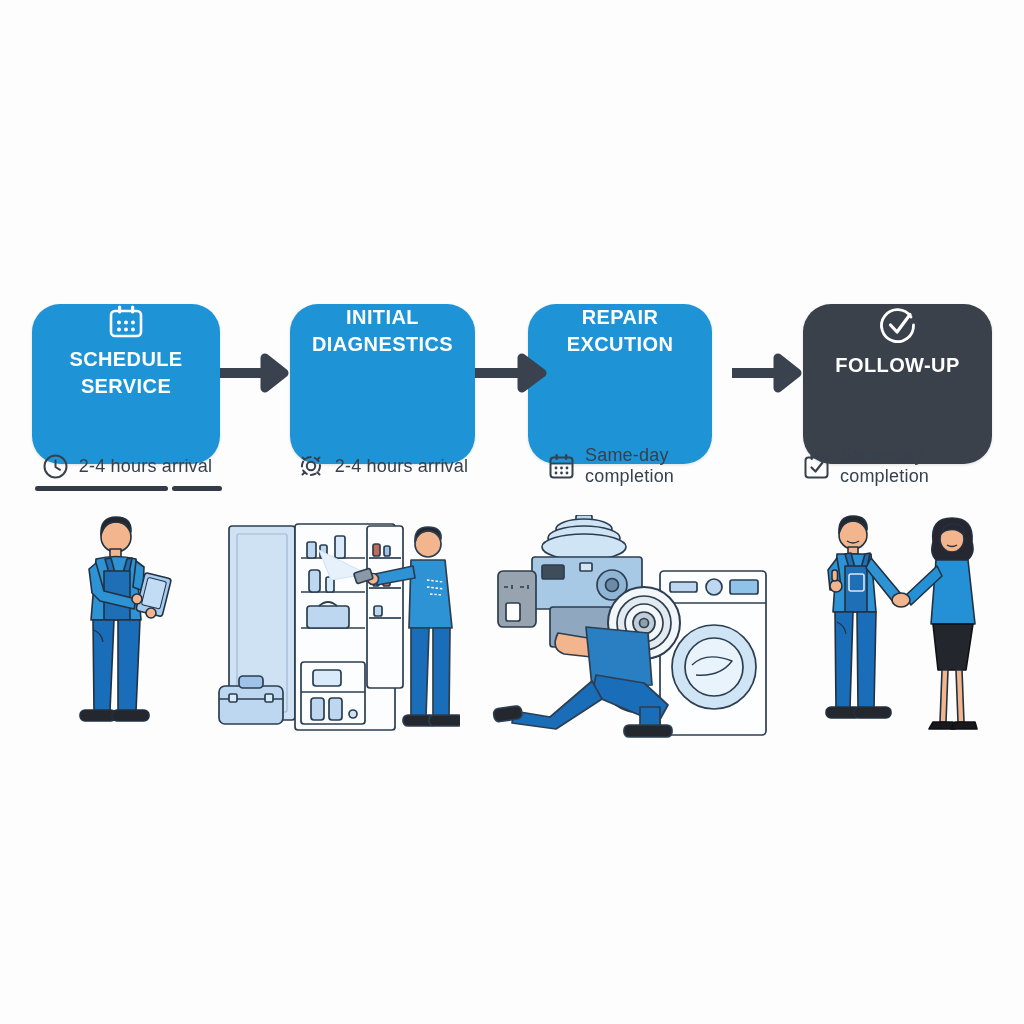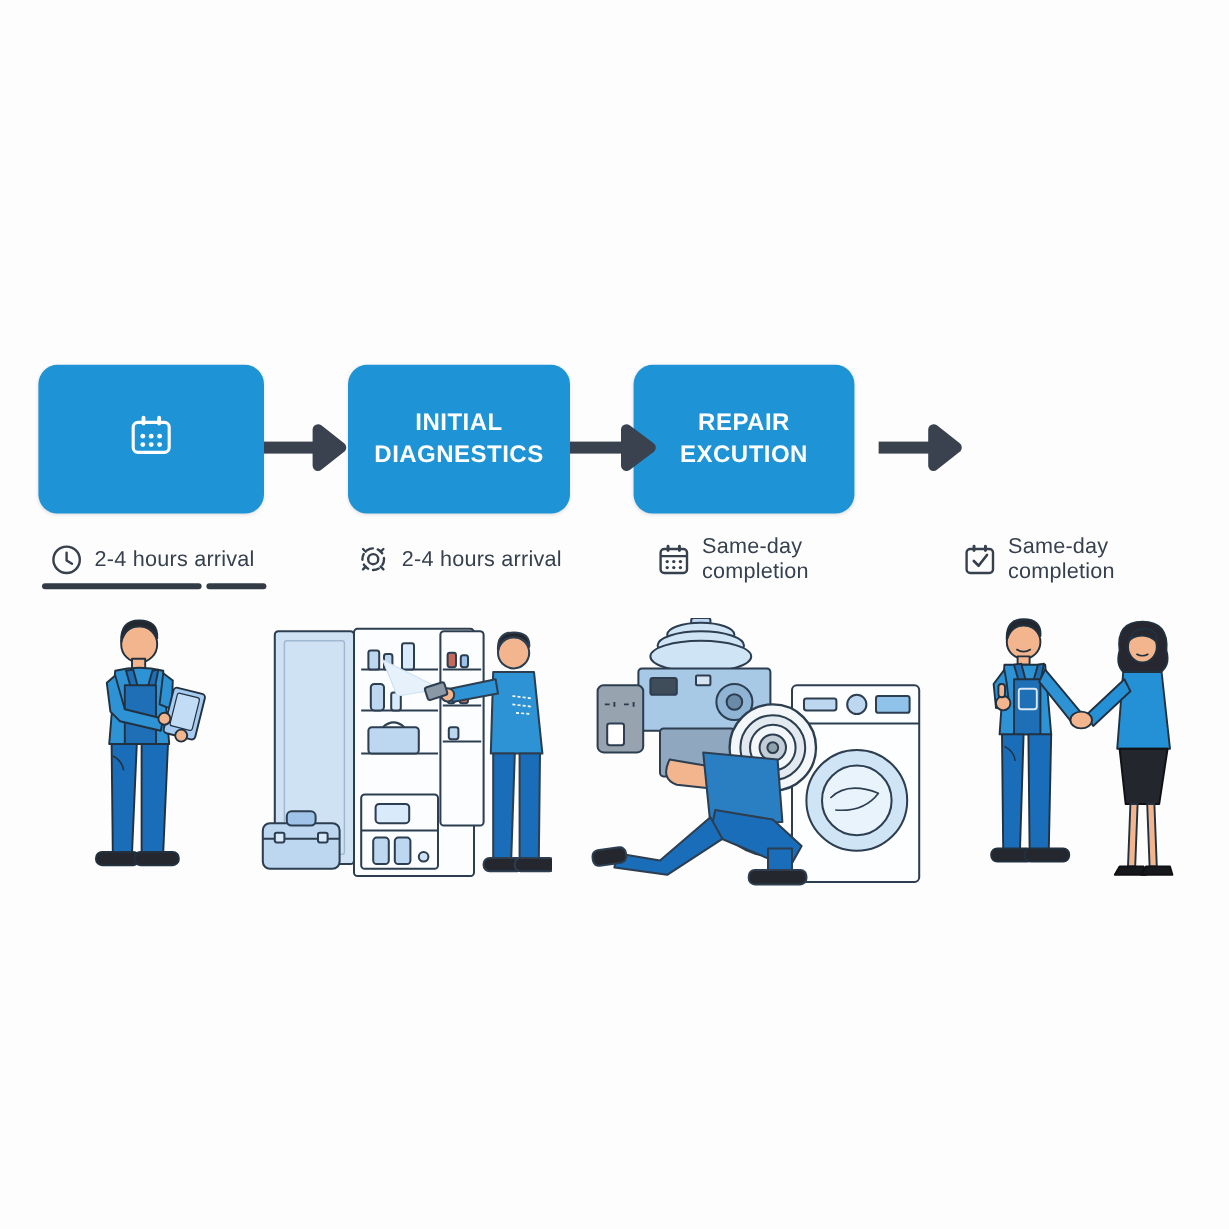--- a/index.html
+++ b/index.html
@@ -5,23 +5,23 @@
   html,body{margin:0;padding:0;}
   body{
     width:1024px;height:1024px;
     background:#fdfdfd;
     font-family:"Liberation Sans", sans-serif;
     position:relative;overflow:hidden;
   }
   .canvas{position:absolute;left:0;top:0;width:1024px;height:1024px;}
 
   .step-box{
-    position:absolute;top:304px;height:124px;
-    border-radius:16px;
-    display:flex;flex-direction:column;align-items:center;justify-content:center;
+    position:absolute;top:304px;height:160px;
+    border-radius:28px;
+    display:flex;flex-direction:column;align-items:center;justify-content:flex-start;
     box-shadow:0 1px 3px rgba(0,0,0,0.12);
   }
   .step-box .box-icon{margin-bottom:6px;line-height:0;}
   .box-title{
     color:#ffffff;font-weight:bold;font-size:20px;line-height:1.35;
     letter-spacing:0.4px;text-align:center;white-space:pre-line;
     padding:0 14px;
   }
   .arrow{position:absolute;top:345px;line-height:0;}
 
@@ -50,30 +50,40 @@
         <rect x="11" y="1.5" width="3.2" height="8" rx="1.6" fill="#ffffff"></rect>
         <rect x="24" y="1.5" width="3.2" height="8" rx="1.6" fill="#ffffff"></rect>
         <circle cx="12" cy="18.5" r="2" fill="#ffffff"></circle>
           <circle cx="19" cy="18.5" r="2" fill="#ffffff"></circle>
           <circle cx="26" cy="18.5" r="2" fill="#ffffff"></circle>
         <circle cx="12" cy="25.5" r="2" fill="#ffffff"></circle>
           <circle cx="19" cy="25.5" r="2" fill="#ffffff"></circle>
           <circle cx="26" cy="25.5" r="2" fill="#ffffff"></circle>
       </svg>
     </span>
+    <div class="box-title">SCHEDULE SERVICE</div>
   </div>
 
   <div class="step-box" style="left: 290px; width: 185px; background: rgb(30, 148, 215);">
     <div class="box-title">INITIAL DIAGNESTICS</div>
   </div>
 
   <div class="step-box" style="left: 528px; width: 184px; background: rgb(30, 148, 215);">
     <div class="box-title">REPAIR EXCUTION</div>
   </div>
 
+  <div class="step-box" style="left: 803px; width: 189px; background: rgb(58, 65, 75);">
+    <span class="box-icon">
+      <svg width="42" height="42" viewBox="0 0 42 42">
+        <path d="M34 13 A16 16 0 1 0 36.5 21" fill="none" stroke="#ffffff" stroke-width="2.8" stroke-linecap="round"></path>
+        <path d="M13.5 21 L20 28 L33 10.5" fill="none" stroke="#ffffff" stroke-width="3.2" stroke-linecap="round" stroke-linejoin="round"></path>
+      </svg>
+    </span>
+    <div class="box-title">FOLLOW-UP</div>
+  </div>
 
   <span class="arrow" style="left:220px;">
     <svg width="70" height="56" viewBox="0 0 70 56">
       <rect x="0" y="23" width="46" height="10" fill="#39424e"></rect>
       <path d="M45 13 L64 28 L45 43 Z" fill="#39424e" stroke="#39424e" stroke-width="9" stroke-linejoin="round" stroke-linecap="round"></path>
     </svg>
   </span>
   <span class="arrow" style="left:475px;">
     <svg width="73" height="56" viewBox="0 0 73 56">
       <rect x="0" y="23" width="48" height="10" fill="#39424e"></rect>

